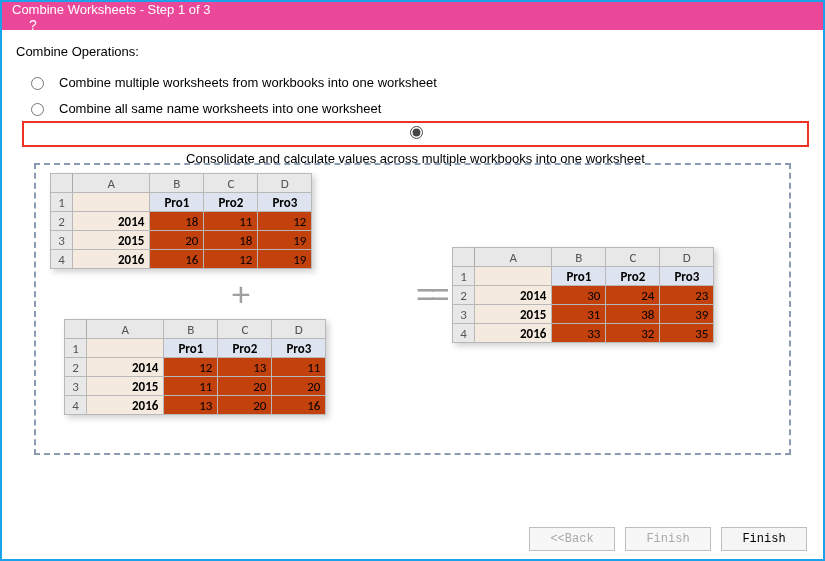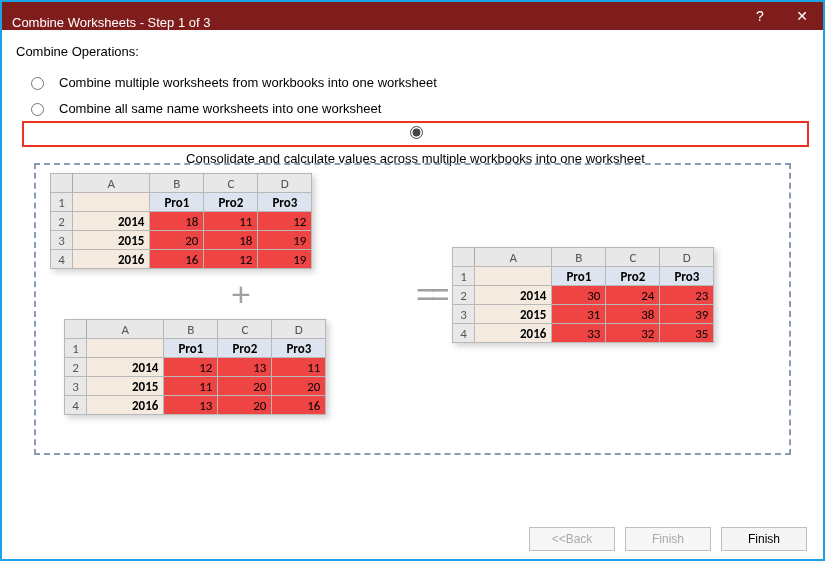--- a/index.html
+++ b/index.html
@@ -7,28 +7,29 @@
     margin: 0;
     font-family: "Segoe UI", Tahoma, sans-serif;
     font-size: 12px;
     background: #fff;
     width: 825px;
     height: 561px;
     border: 2px solid #1aa3e8;
     overflow: hidden;
   }
   .titlebar {
-    background: #7f1d1d;
+    background: #ec4899;
     color: #fff;
     height: 28px;
     display: flex;
-    align-items: flex-end;
+    align-items: flex-start;
     padding-left: 10px;
     font-size: 13px;
     position: relative;
+    flex-direction: column;
   }
   .titlebar .title-text { flex: 1; }
   .titlebar .tb-btn {
     width: 42px;
     height: 28px;
     display: flex;
     align-items: center;
     justify-content: center;
     font-size: 14px;
     color: #fff;
@@ -104,21 +105,21 @@
     font-weight: bold;
     text-align: left;
     padding-left: 45px;
   }
   .minitable .pro-hd {
     background: #dde4ef;
     font-weight: bold;
     text-align: center;
   }
   .minitable .val {
-    background: #ef4444;
+    background: #c2410c;
     padding-left: 14px;
   }
   .plus-sym, .eq-sym {
     position: absolute;
     font-size: 34px;
     color: #a0a0a0;
     font-weight: 200;
     font-family: "Segoe UI Light", "Segoe UI", sans-serif;
   }
   .plus-sym { left: 195px; top: 110px; }
@@ -133,21 +134,21 @@
   }
   .btn {
     width: 86px;
     height: 24px;
     border: 1px solid #bfbfbf;
     background: #f5f5f5;
     font-size: 12px;
     display: flex;
     align-items: center;
     justify-content: center;
-    font-family: Liberation Sans, sans-serif;
+    font-family: Liberation Mono, monospace;
   }
   .btn.disabled {
     color: #a9a9a9;
     background: #f7f7f7;
   }
 </style>
 </head>
 <body>
 
 <div class="titlebar">

